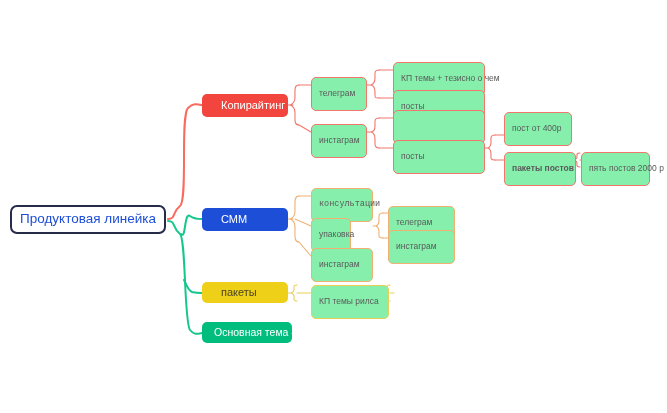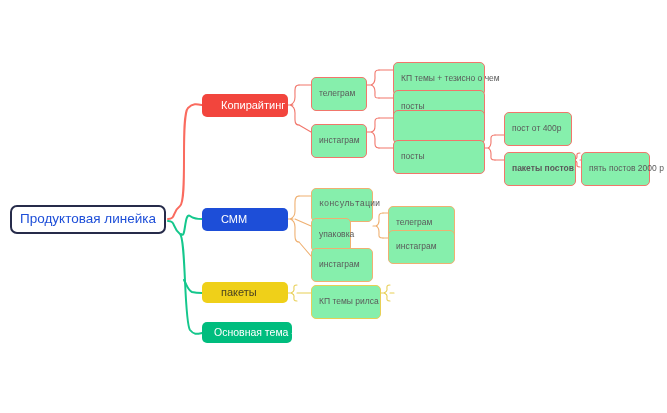--- a/index.html
+++ b/index.html
@@ -175,21 +175,21 @@
   <div class="node box o" style="left:388px; top:230px; width:67px; height:15px;">
     <span>инстаграм</span>
   </div>
   <div class="node box o" style="left:311px; top:248px; width:62px; height:16px;">
     <span>инстаграм</span>
   </div>
 
   <div class="node l1 yellow" style="left:202px; top:282px; width:86px; height:21px; background:#efd019;">
     <span>пакеты</span>
   </div>
-  <div class="node box y" style="left:311px; top:285px; width:70px; height:15px;">
+  <div class="node box y" style="left:311px; top:285px; width:78px; height:15px;">
     <span>КП темы рилса</span>
   </div>
 
   <div class="node l1 green" style="left:202px; top:322px; width:90px; height:21px; background:#00bd7e;">
     <span>Основная тема 4</span>
   </div>
 
 </div>
 
 </body></html>

